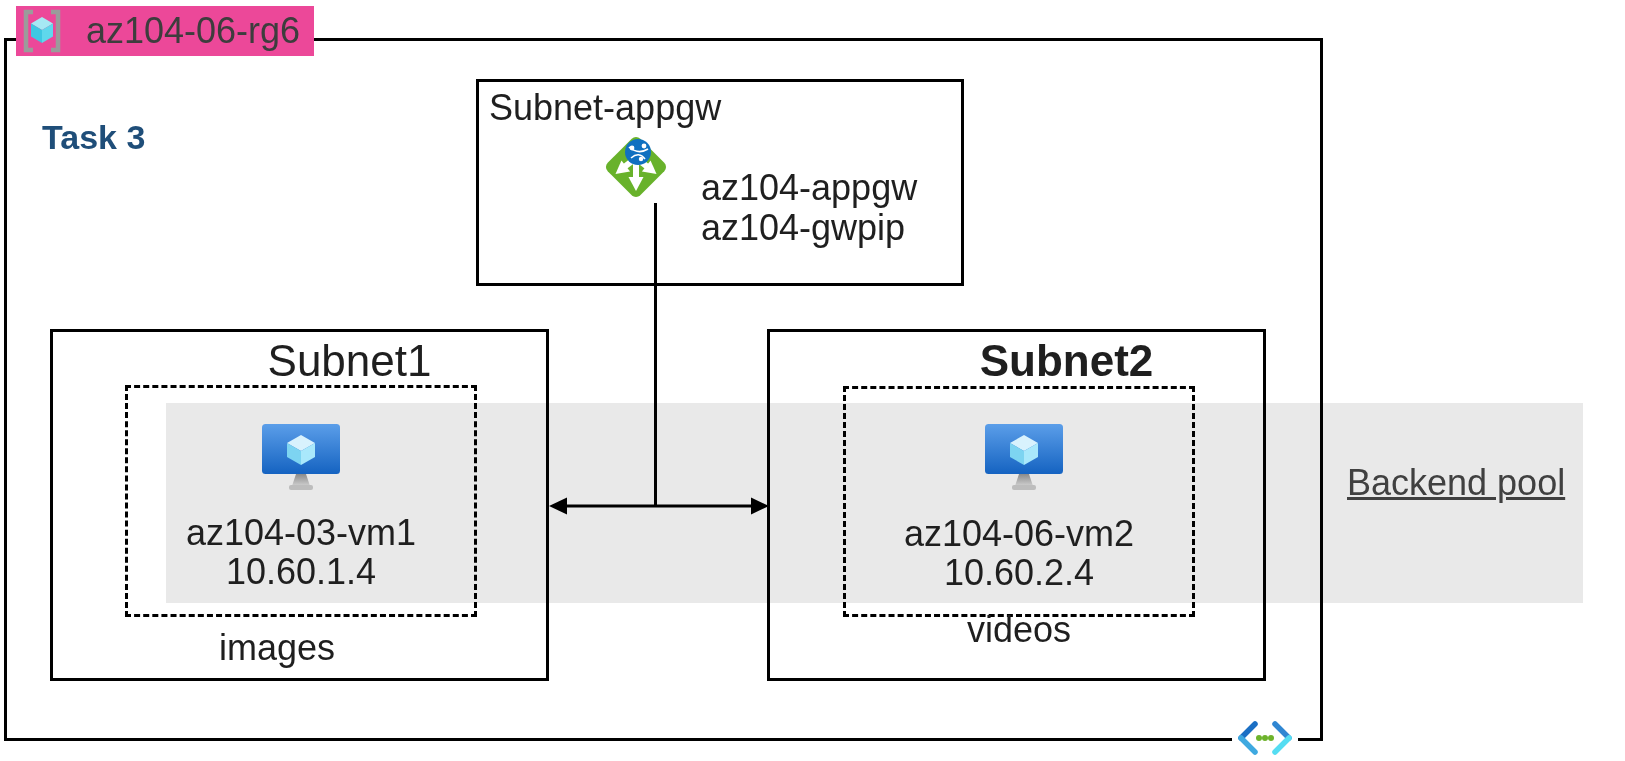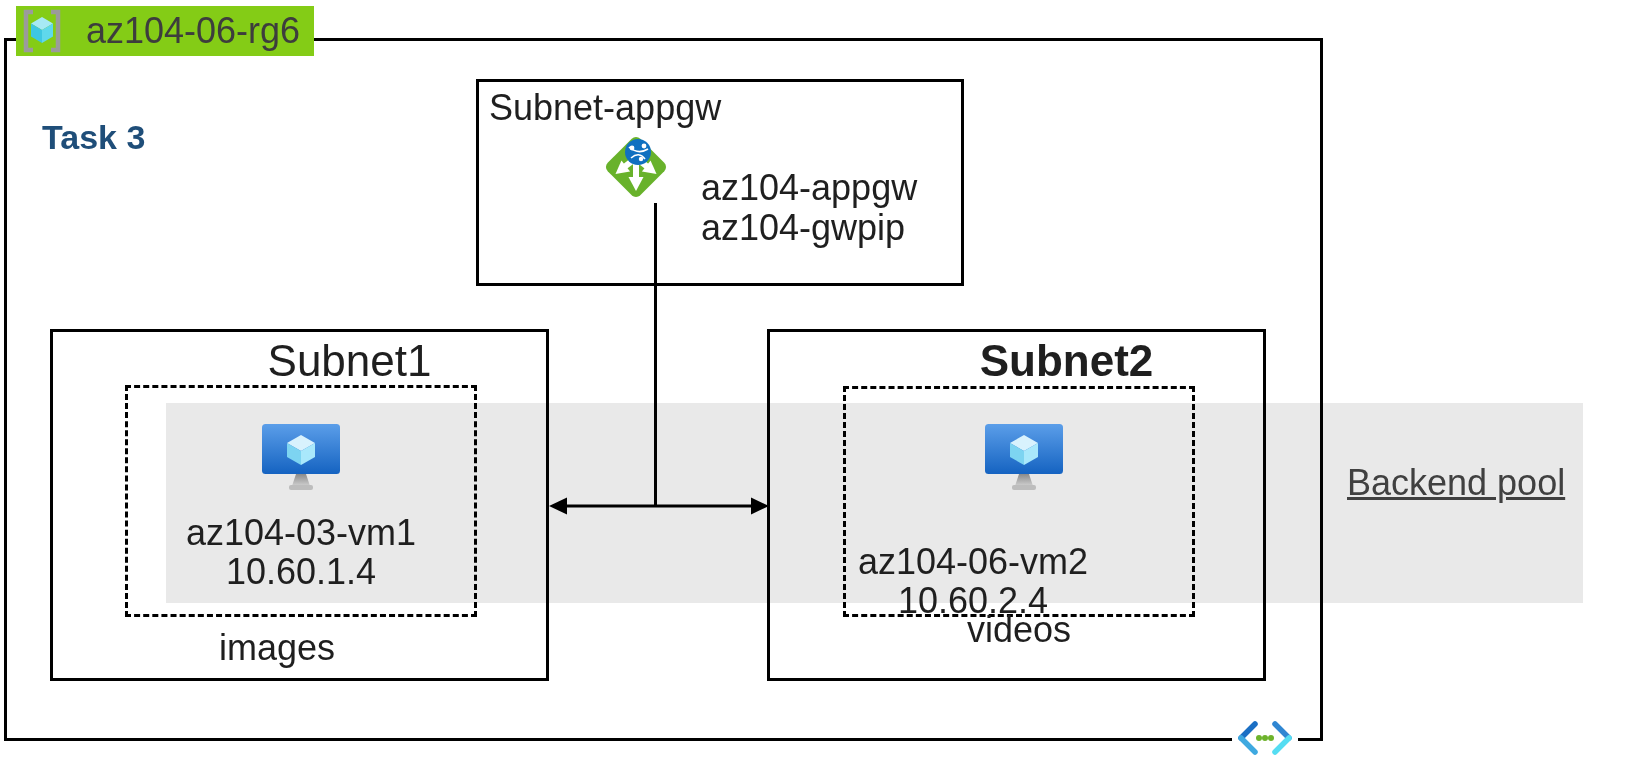--- a/index.html
+++ b/index.html
@@ -7,42 +7,42 @@
     position:relative;width:1625px;height:761px;background:#fff;overflow:hidden;
     font-family:"Liberation Sans","DejaVu Sans",sans-serif;color:#1f1f1f;
   }
   .abs{position:absolute;}
   
   .band{left:166px;top:403px;width:1417px;height:200px;background:#e9e9e9;}
   .backend-label{left:1347px;top:462px;font-size:36px;color:#404040;white-space:nowrap;text-decoration:underline;}
   
   .rg-box{left:4px;top:38px;width:1319px;height:703px;border:3px solid #000;box-sizing:border-box;}
   .rg-header{left:16px;top:6px;height:50px;display:flex;align-items:center;gap:22px;
-    background:#84cc16;padding:0 14px 0 4px;}
+    background:#ec4899;padding:0 14px 0 4px;}
   .rg-title{font-size:36px;color:#3d3d3d;white-space:nowrap;}
   .task{left:42px;top:80px;font-size:34px;font-weight:bold;color:#1f4e79;margin-top:38px;}
   
   .appgw-box{left:476px;top:79px;width:488px;height:207px;border:3px solid #000;box-sizing:border-box;background:#fff;}
   .appgw-title{left:489px;top:87px;font-size:36px;}
   .appgw-icon{left:598px;top:131px;}
   .appgw-text{left:701px;top:139px;font-size:36px;line-height:40px;white-space:nowrap;margin-top:29px;}
   
   .vline{left:654px;top:203px;width:3px;height:303px;background:#000;}
   .harrow{left:546px;top:492px;}
   
   .subnet-box{width:499px;height:352px;border:3px solid #000;box-sizing:border-box;}
   .s1{left:50px;top:329px;}
   .s2{left:767px;top:329px;}
   .subnet-title{top:336px;width:599px;text-align:center;font-size:44px;}
   .st1{left:50px;} .st2{left:767px;font-weight:bold;}
   .dashed{width:352px;height:232px;border:3px dashed #000;box-sizing:border-box;}
   .d1{left:125px;top:385px;} .d2{left:843px;top:386px;height:231px;}
   .vm-icon1{left:262px;top:424px;} .vm-icon2{left:985px;top:424px;}
   .vm-text{width:352px;text-align:center;font-size:36px;line-height:39px;}
-  .vt1{left:125px;top:513px;} .vt2{left:797px;top:514px;margin-top:28px;}
+  .vt1{left:125px;top:513px;} .vt2{left:843px;top:514px;}
   .store-label{width:352px;text-align:center;font-size:36px;}
   .sl1{left:101px;top:627px;} .sl2{left:843px;top:609px;}
   .vnet-icon{left:1232px;top:714px;}
 </style>
 </head>
 <body>
 
 <div class="canvas">
 
   <div class="abs band"></div>

